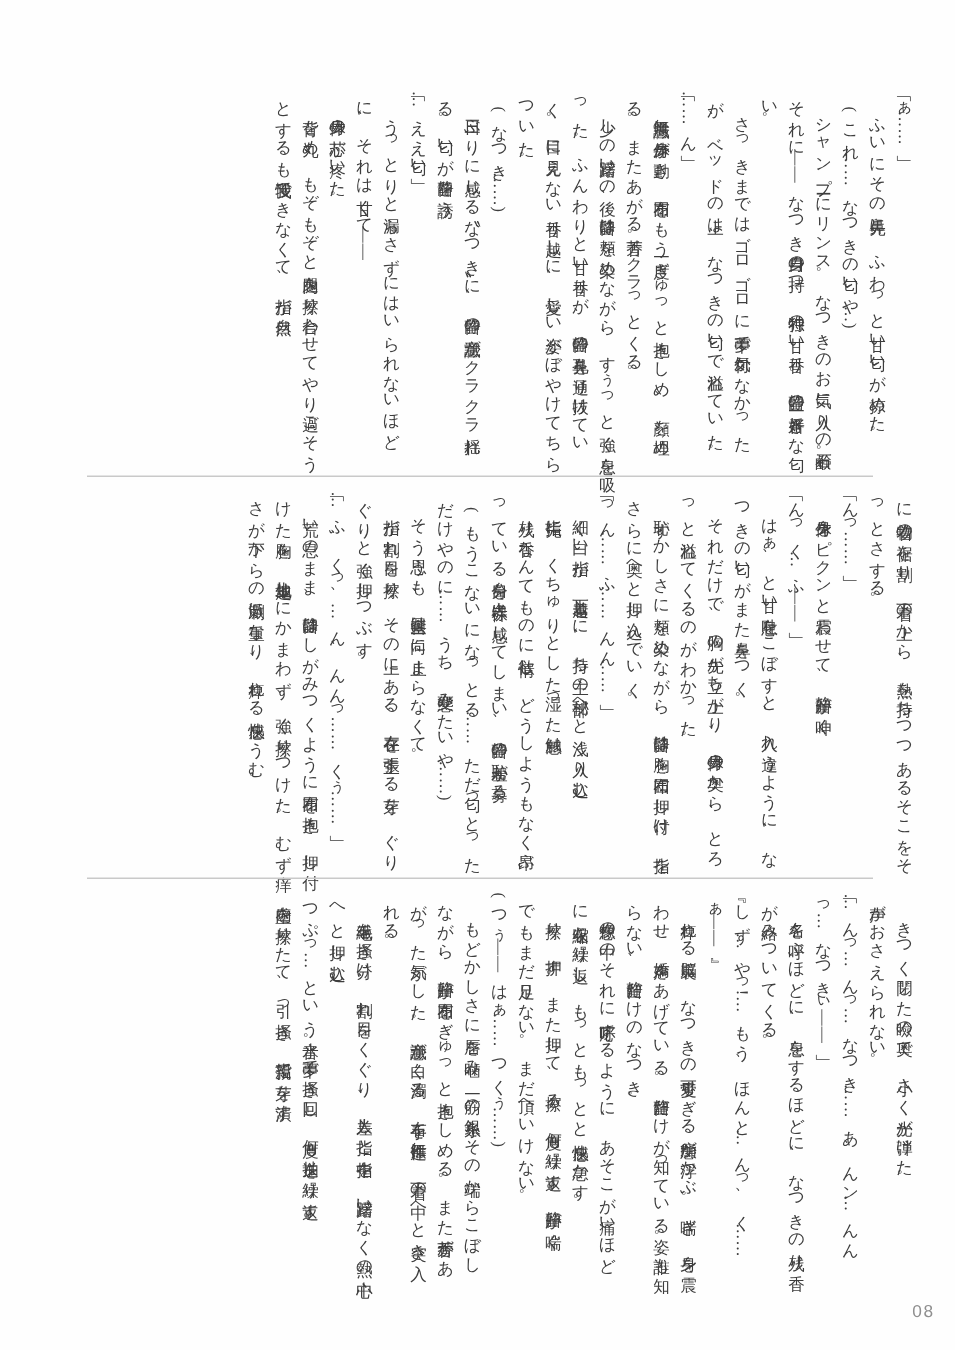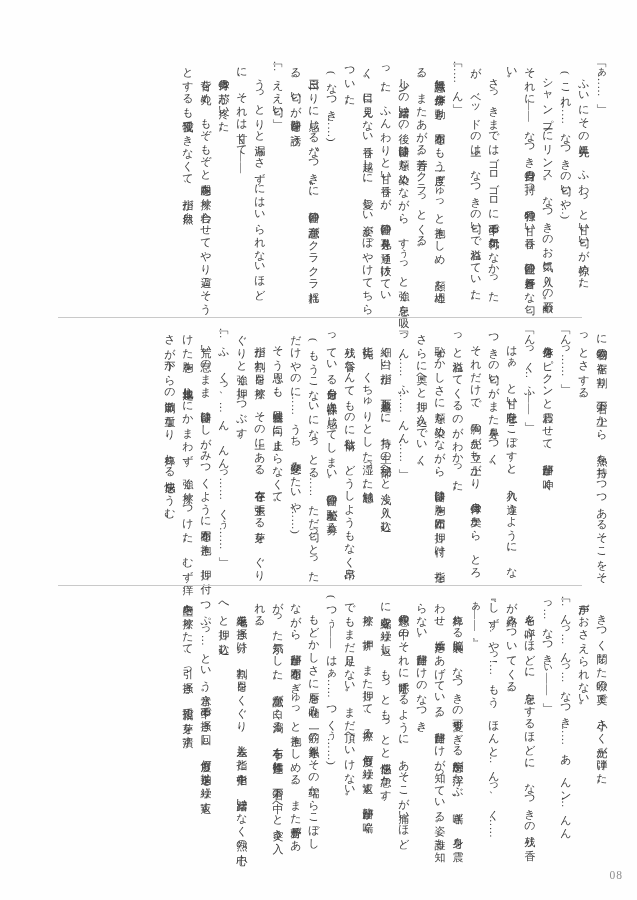--- a/index.html
+++ b/index.html
@@ -46,21 +46,21 @@
   }
   #divider-1 { top: 317px; }
   #divider-2 { top: 585px; }
   .page-number {
     position: absolute;
     right: 14px;
     top: 869px;
     font-size: 11.5px;
     letter-spacing: 1px;
     color: #8f8f8f;
-    font-family: Liberation Serif, serif;
+    font-family: Liberation Sans, sans-serif;
   }
 </style>
 </head>
 <body>
 
 <div id="page">
 
   <div id="band-top" class="band">
       <p>「ぁ……」</p>
       <p class="indent">ふいにその鼻先に、ふわっと甘い匂いが掠めた。</p>

